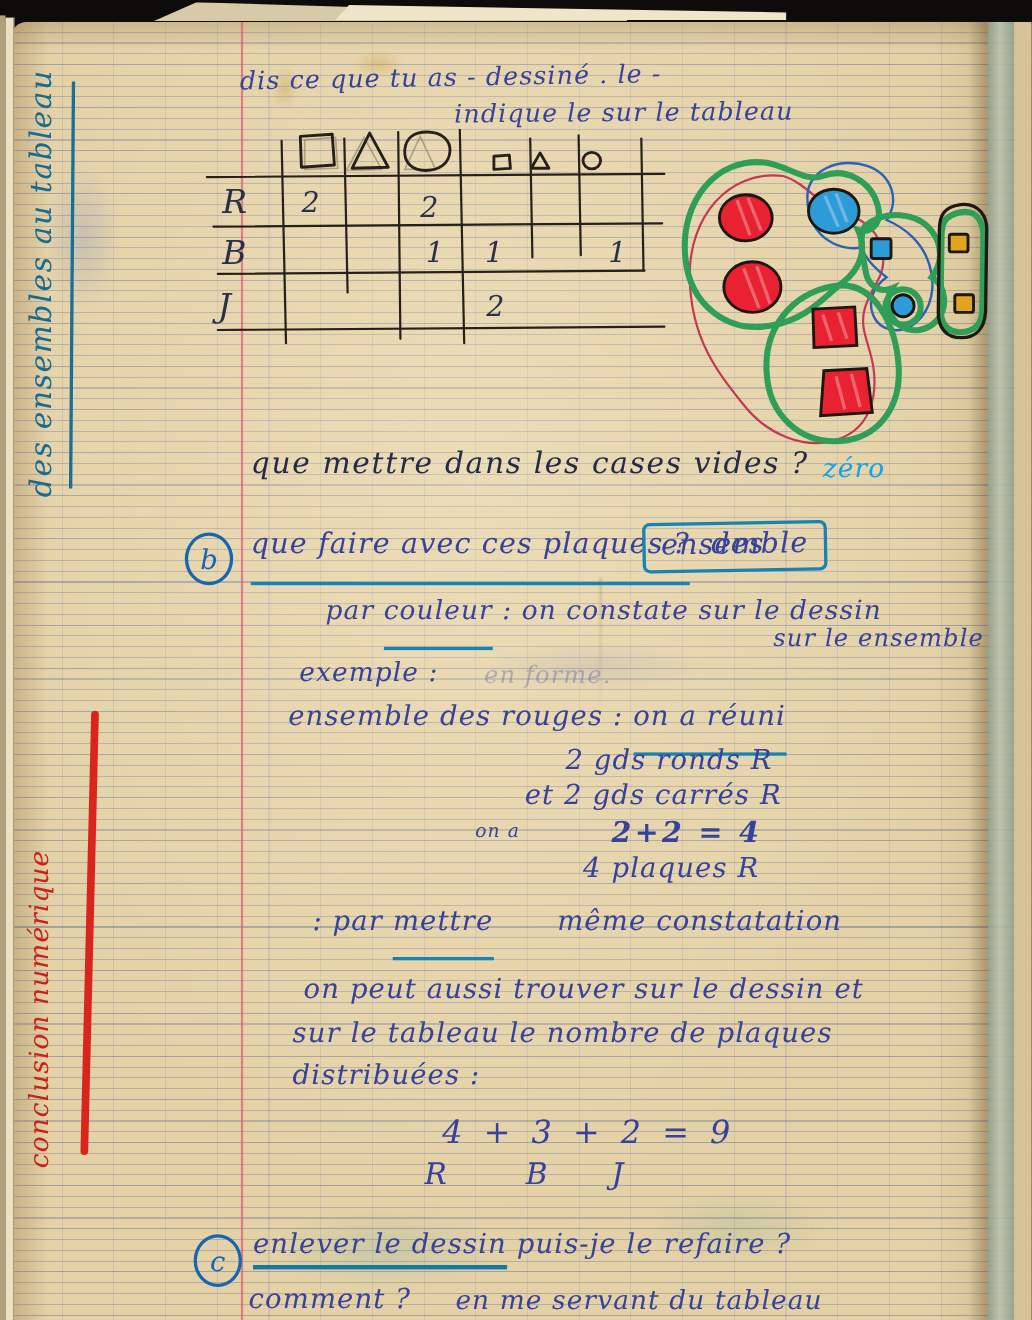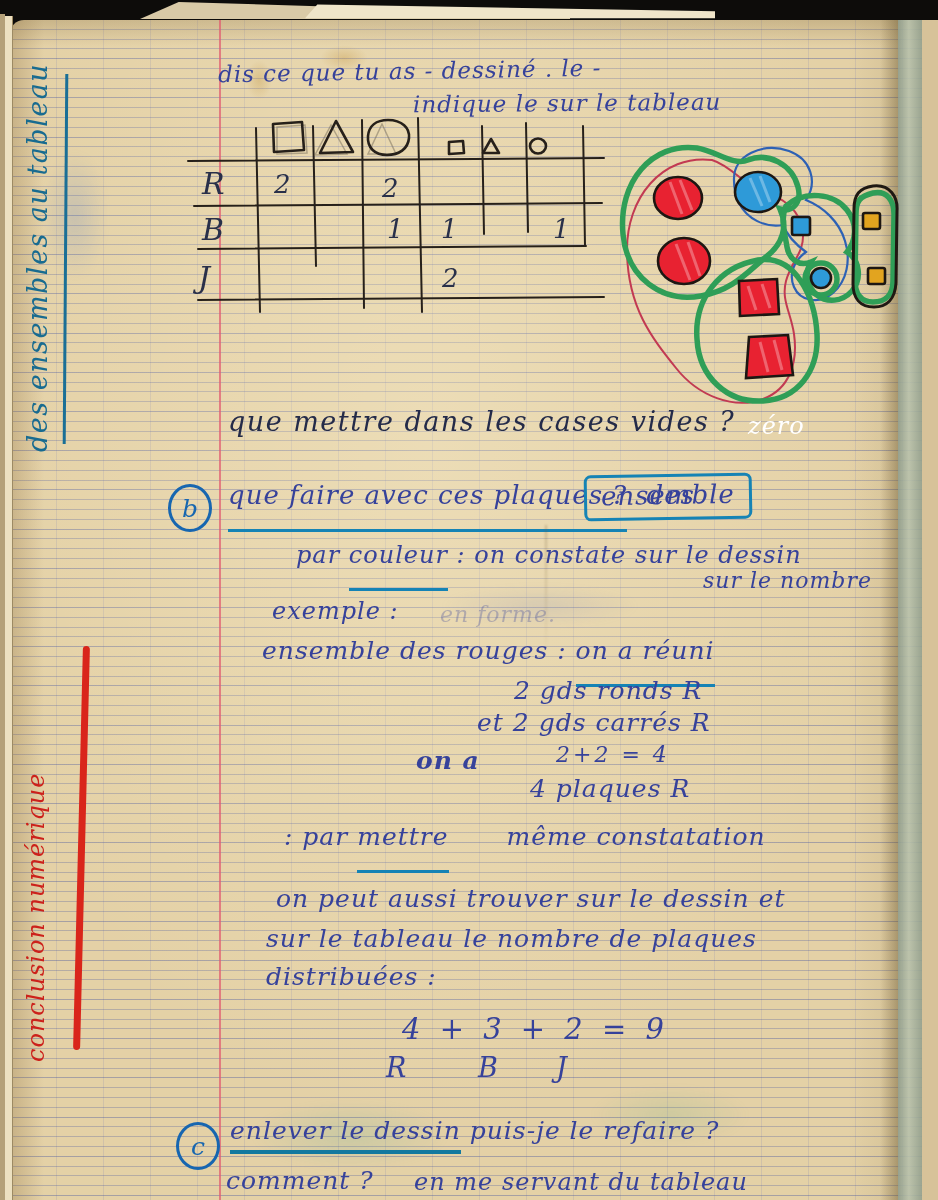--- a/index.html
+++ b/index.html
@@ -22,21 +22,21 @@
   .edge-green{position:absolute;left:898px;top:20px;width:24px;height:1180px;
     background:linear-gradient(to right,#8e9c8c,#b9c3ae 45%,#93a190);opacity:0.88;}
   .edge-beige{position:absolute;left:922px;top:20px;width:16px;height:1180px;background:#d7c299;}
   .corner-a{position:absolute;left:140px;top:0;width:430px;height:20px;background:#d9caa7;
     clip-path:polygon(0 95%, 9% 10%, 100% 70%, 100% 95%);}
   .corner-b{position:absolute;left:305px;top:2px;width:410px;height:17px;background:#efe5c9;
     clip-path:polygon(0 95%, 3% 15%, 100% 55%, 100% 95%);}
   .margin-red-line{position:absolute;left:219px;top:20px;width:2px;height:1180px;background:rgba(224,92,112,0.72);}
   .hw{position:absolute;font-style:italic;color:#36429b;white-space:nowrap;letter-spacing:1px;}
   .dark{color:#242b49;}
-  .teal{color:#ffffff;}
+  .teal{color:#0ea5e9;}
   .ul{border-bottom:3.5px solid #1583b5;padding-bottom:19px;}
   .ul-thick{border-bottom:4.5px solid #13799f;padding-bottom:5px;}
   .circ{position:absolute;border:3px solid #1766b0;border-radius:50%;display:flex;align-items:center;
     justify-content:center;color:#1766b0;font-style:italic;font-size:25px;}
   .boxed{position:absolute;border:3px solid #1583b5;border-radius:7px;padding:3px 14px 7px 14px;
     transform:rotate(-1deg);}
   .vtext{position:absolute;font-style:italic;transform:rotate(-90deg);transform-origin:0 0;white-space:nowrap;}
   .vline-teal{position:absolute;left:64px;top:74px;width:3px;height:370px;background:#1a6f96;transform:rotate(0.4deg);}
   .vline-red{position:absolute;left:78px;top:646px;width:7px;height:404px;background:#d9251b;border-radius:4px;transform:rotate(1.4deg);}
   .ghost{position:absolute;border-radius:50%;filter:blur(3px);}
@@ -158,31 +158,31 @@
     <span class="ul">que faire avec ces plaques ?</span>
     <span style="margin-left:10px;">des</span>
   </div>
   <div class="boxed" style="left:584px;top:474px;">
     <span class="hw" style="position:static;font-size:26px;">ensemble</span>
   </div>
 
   <div class="hw" style="left:296px;top:541px;font-size:24px;">
     <span>par </span><span class="ul">couleur</span><span> : on constate sur le dessin</span>
   </div>
-  <div class="hw" style="left:703px;top:568px;font-size:22px;">sur le nombre</div>
+  <div class="hw" style="left:703px;top:568px;font-size:22px;">sur le ensemble</div>
   <div class="hw" style="left:272px;top:597px;font-size:24px;">exemple :</div>
   <div class="hw" style="left:440px;top:602px;font-size:22px;opacity:0.30;filter:blur(0.5px);">en forme.</div>
 
   <div class="hw" style="left:262px;top:636px;font-size:25px;">
     <span>ensemble des rouges : </span><span class="ul">on a réuni</span>
   </div>
   <div class="hw" style="left:514px;top:676px;font-size:25px;">2 gds ronds R</div>
   <div class="hw" style="left:477px;top:708px;font-size:25px;">et 2 gds carrés R</div>
-  <div class="hw" style="left:416px;top:746px;font-size:25px;font-weight:bold;">on a</div>
-  <div class="hw" style="left:556px;top:742px;font-size:22px;letter-spacing:3px;">2+2 = 4</div>
+  <div class="hw" style="left:432px;top:746px;font-size:17px;">on a</div>
+  <div class="hw" style="left:556px;top:742px;font-size:26px;letter-spacing:3px;font-weight:bold;">2+2 = 4</div>
   <div class="hw" style="left:530px;top:774px;font-size:25px;">4 plaques R</div>
 
   <div class="hw" style="left:284px;top:822px;font-size:25px;">
     <span>: par </span><span class="ul">mettre</span><span style="margin-left:58px;">même constatation</span>
   </div>
 
   <div class="hw" style="left:276px;top:884px;font-size:25px;">on peut aussi trouver sur le dessin et</div>
   <div class="hw" style="left:266px;top:962px;font-size:25px;">distribuées :</div>
   <div class="hw" style="left:266px;top:924px;font-size:25px;">sur le tableau le nombre de plaques</div>
 

